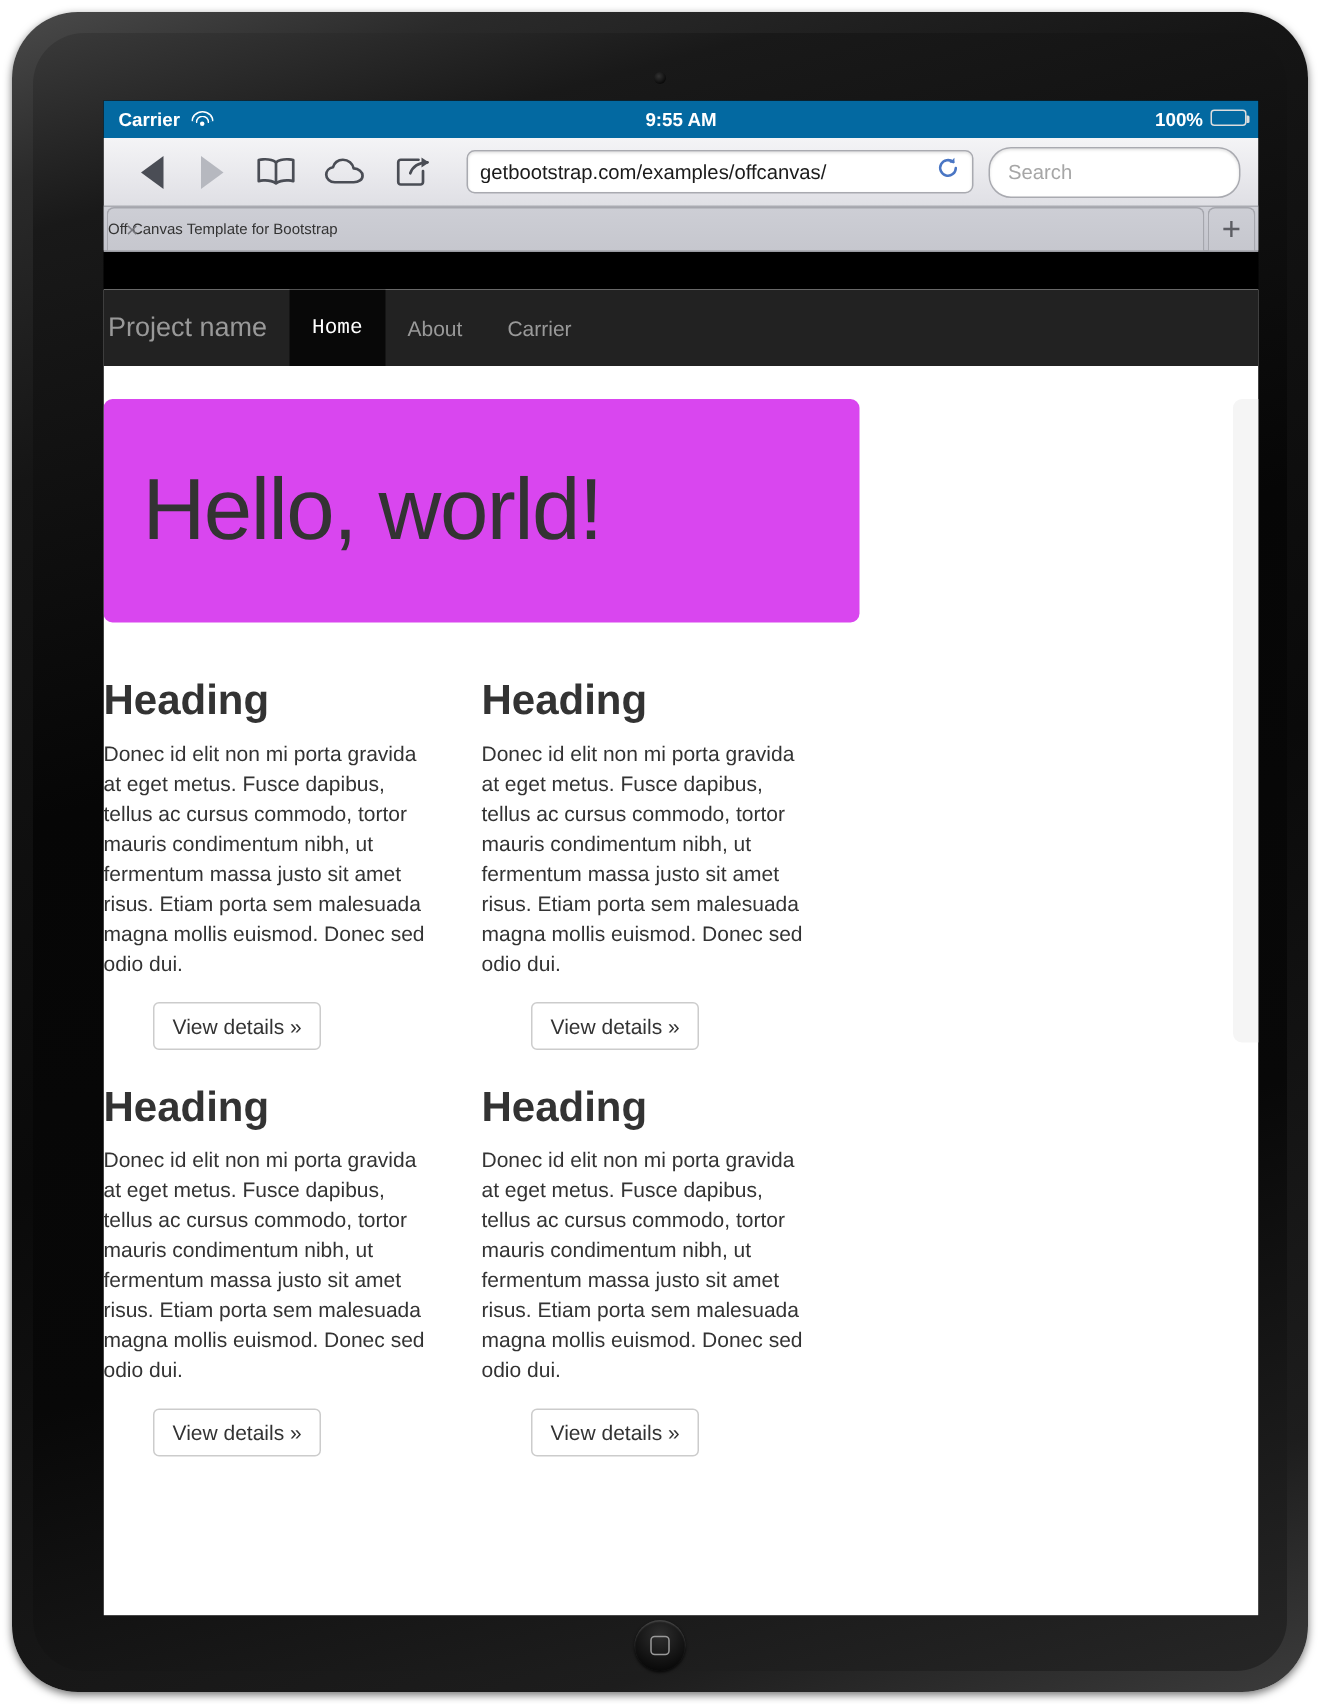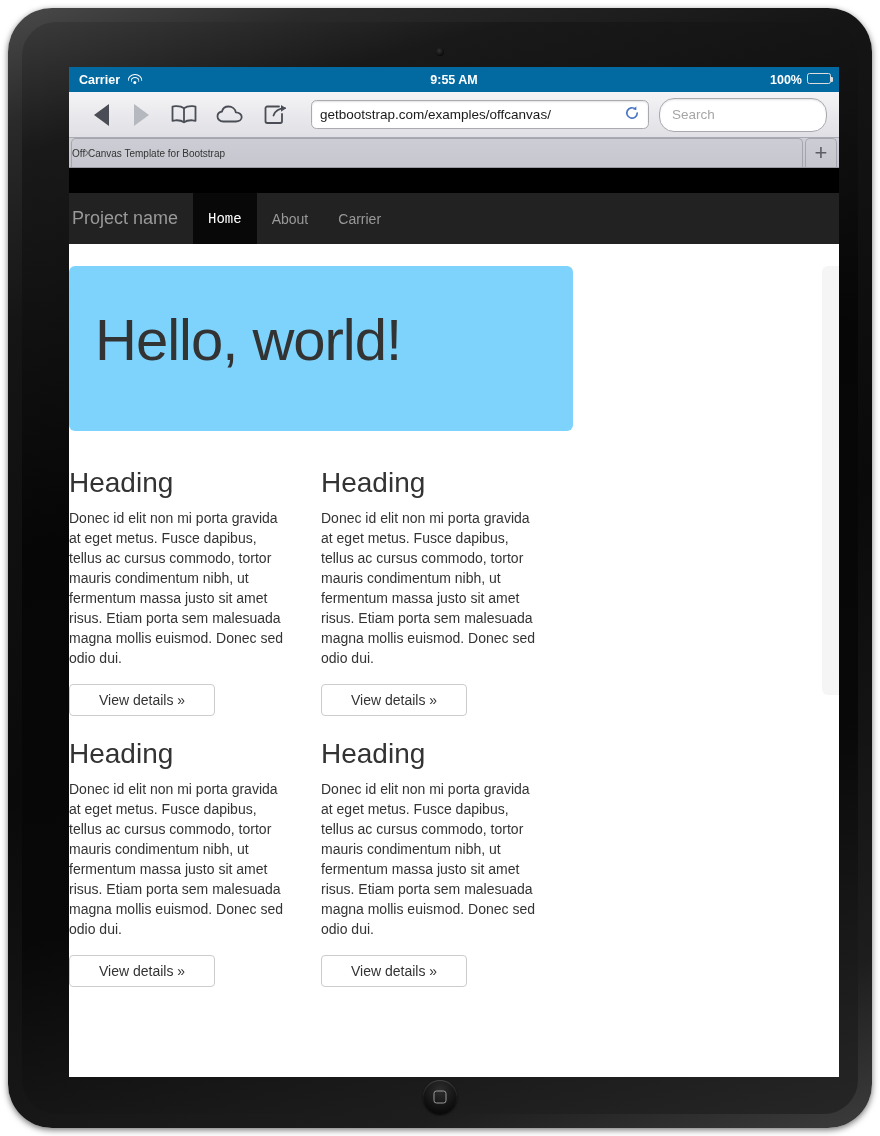--- a/index.html
+++ b/index.html
@@ -205,40 +205,41 @@
     padding: 22px 0 0 0;
     width: 1010px;
     position: relative;
   }
   #main-col {
     width: 504px;
     margin-left: 24px;
     float: left;
   }
   #jumbotron {
-    background: #7dd3fc;
-    padding: 44px 26px 60px 26px;
+    background: #d946ef;
+    padding: 44px 26px 44px 26px;
     border-radius: 6px;
     margin-bottom: 36px;
   }
   #jumbo-title { font-size: 58px; font-weight: 400; color: #333; line-height: 1.05; letter-spacing: -1px; }
   #jumbo-text { font-size: 19px; color: #3b3b3b; line-height: 1.45; margin-top: 14px; }
 
   .card-row { display: flex; gap: 0px; margin-bottom: 22px; }
   .card { width: 252px; padding-right: 30px; }
-  .card-heading { font-size: 28px; font-weight: 400; color: #333; margin-bottom: 9px; }
+  .card-heading { font-size: 28px; font-weight: 700; color: #333; margin-bottom: 9px; }
   .card-text { font-size: 14px; color: #333; line-height: 1.43; margin-bottom: 16px; }
   .btn-default {
     display: inline-block;
-    padding: 7px 29px;
+    padding: 7px 12px;
     font-size: 14px;
     color: #333;
     background: #fff;
     border: 1px solid #cccccc;
     border-radius: 4px;
+    margin-left: 33px;
   }
 
   #sidebar {
     position: absolute;
     left: 777px; top: 22px;
     width: 224px;
     background: #f5f5f5;
     border-radius: 6px;
     padding: 22px 0 20px 0;
     text-align: center;

